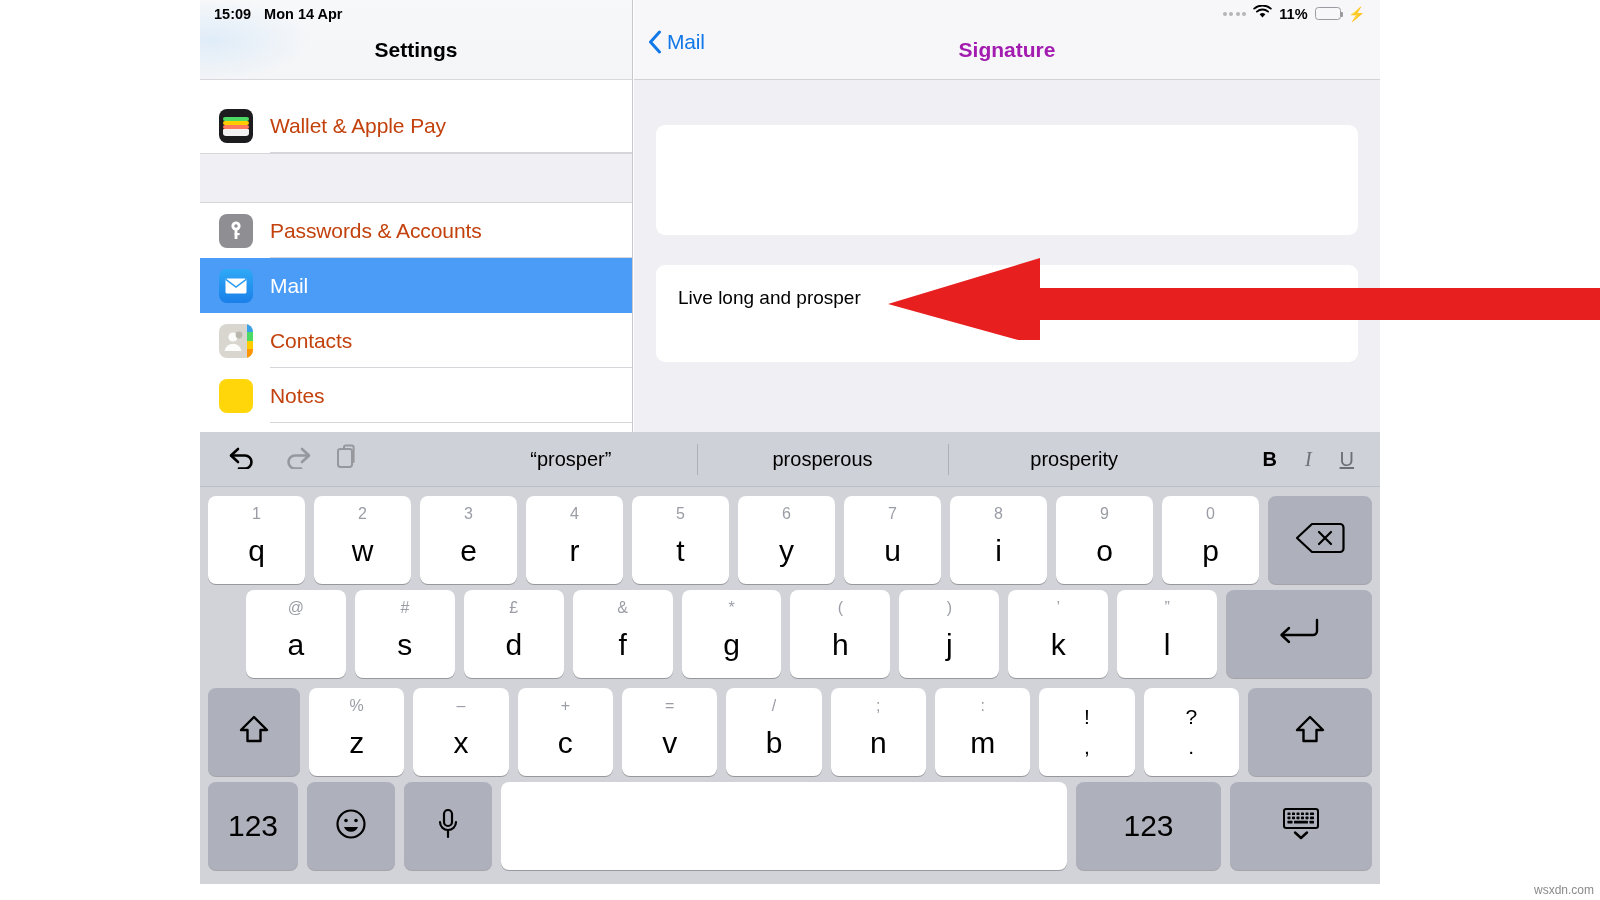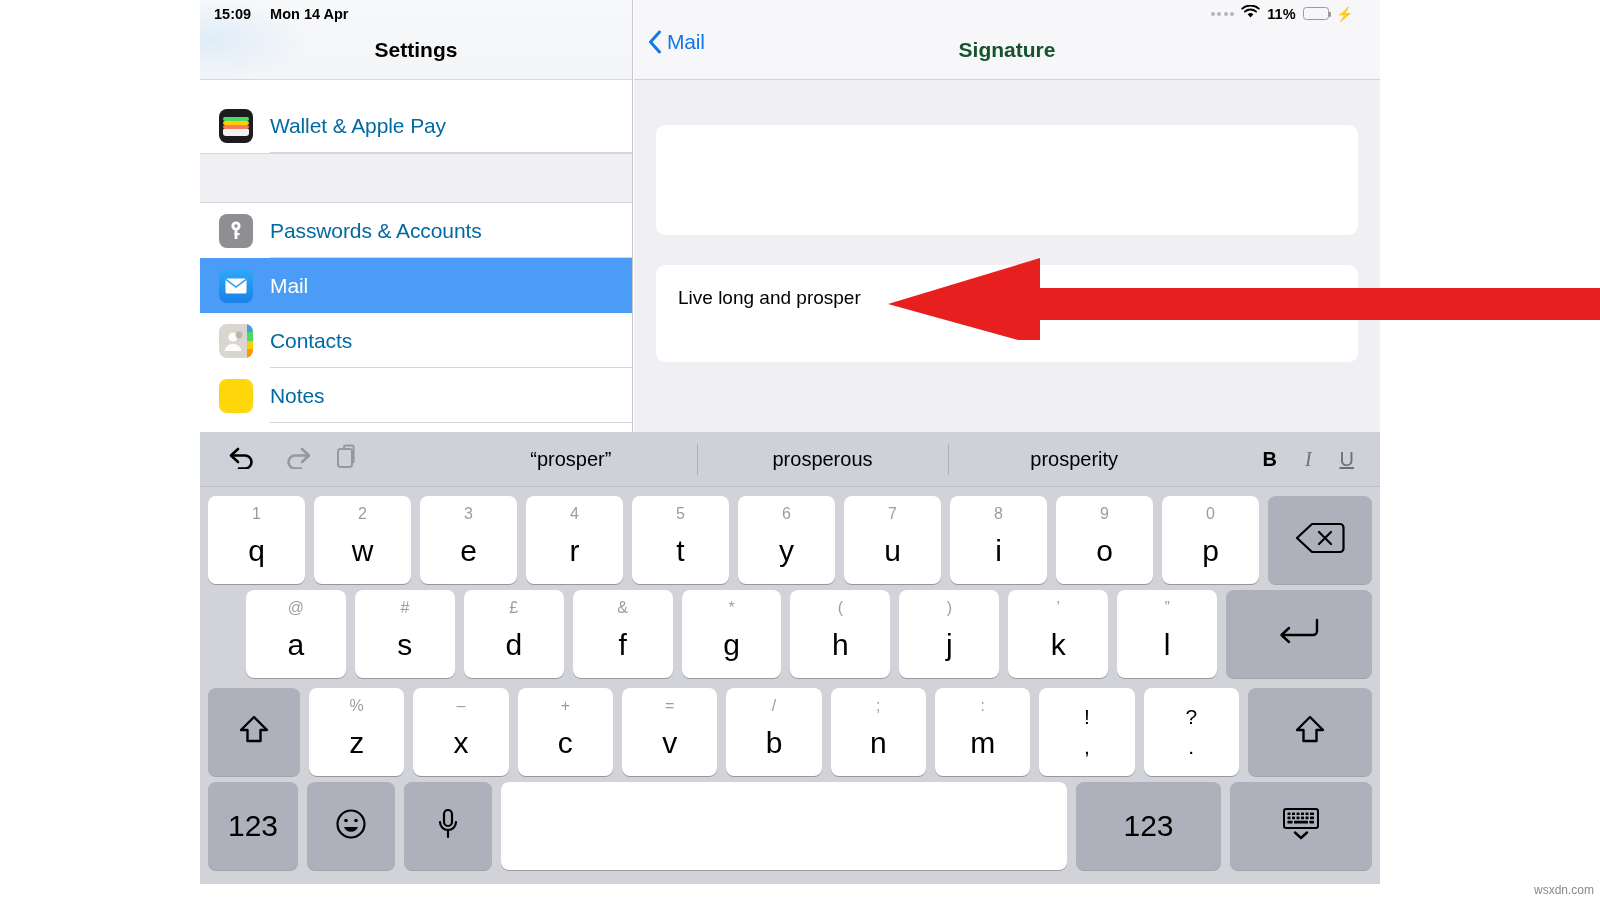--- a/index.html
+++ b/index.html
@@ -31,23 +31,23 @@
   }
 
   
   #statusbar {
     position: absolute; left: 0; top: 0;
     width: 1180px; height: 27px;
     display: flex; align-items: center;
     font-size: 14.5px; font-weight: bold; color: #000;
     z-index: 12;
   }
-  #status-left { display: flex; align-items: center; gap: 19px; padding-left: 14px; }
+  #status-left { display: flex; align-items: center; gap: 13px; padding-left: 14px; }
   #status-right {
-    position: absolute; right: 26px; top: 0; height: 27px;
+    position: absolute; right: 14px; top: 0; height: 27px;
     display: flex; align-items: center; gap: 7px;
   }
   .sig-dots { display: flex; align-items: flex-end; gap: 2.5px; }
   .sig-dots i { display: block; width: 4px; height: 4px; border-radius: 50%; background: #b5b5ba; }
   .wifi-ico { display: block; }
   .batt-pct { font-size: 14.5px; font-weight: bold; }
   .batt {
     position: relative; width: 26px; height: 12.5px;
     border: 1.3px solid #9a9aa0; border-radius: 3.4px;
     padding: 1.2px;
@@ -88,21 +88,21 @@
     position: relative; height: 55px;
     display: flex; align-items: center;
     padding-left: 19px;
     background: #ffffff;
   }
   .srow .sep {
     position: absolute; left: 70px; right: 0; bottom: 0; height: 1px; background: #d6d6da;
   }
   .srow.selected { background: #4a9cf6; }
   .srow.selected .slabel { color: #ffffff; }
-  .slabel { font-size: 21px; color: #0369a1; margin-left: 17px; letter-spacing: -0.1px; }
+  .slabel { font-size: 21px; color: #c2410c; margin-left: 17px; letter-spacing: -0.1px; }
   .sgap { height: 50px; background: #efeff4; border-top: 1px solid #d6d6da; border-bottom: 1px solid #d6d6da; }
   .sgap-top { height: 18px; background: #ffffff; }
 
   .app-ico {
     width: 34px; height: 34px; border-radius: 8px;
     position: relative; flex: 0 0 34px; overflow: hidden;
   }
   
   .ico-wallet { background: #1c1c1e; }
   .ico-wallet .card { position:absolute; left:4px; right:4px; border-radius:2px; }
@@ -144,21 +144,21 @@
     border-bottom: 1px solid #d2d2d6;
   }
   #back-btn {
     position: absolute; left: 14px; top: 30px;
     display: flex; align-items: center; gap: 5px;
     color: #007aff; font-size: 21px; cursor: pointer;
   }
   #back-label { color: #1178e8; font-size: 21px; letter-spacing: -0.2px; }
   #right-title {
     position: absolute; left: 0; right: 0; top: 38px;
-    text-align: center; font-size: 21px; font-weight: bold; color: #14532d;
+    text-align: center; font-size: 21px; font-weight: bold; color: #a21caf;
   }
 
   .card {
     position: absolute; left: 22px; right: 22px;
     background: #ffffff; border-radius: 9px;
   }
   #card-accounts { top: 125px; height: 110px; }
   .arow {
     position: relative; height: 55px;
     display: flex; align-items: center; padding: 0 22px;

